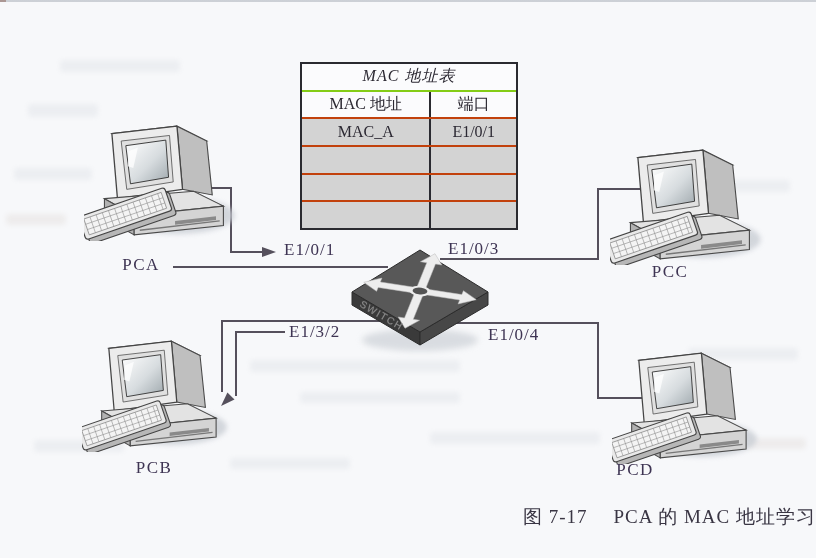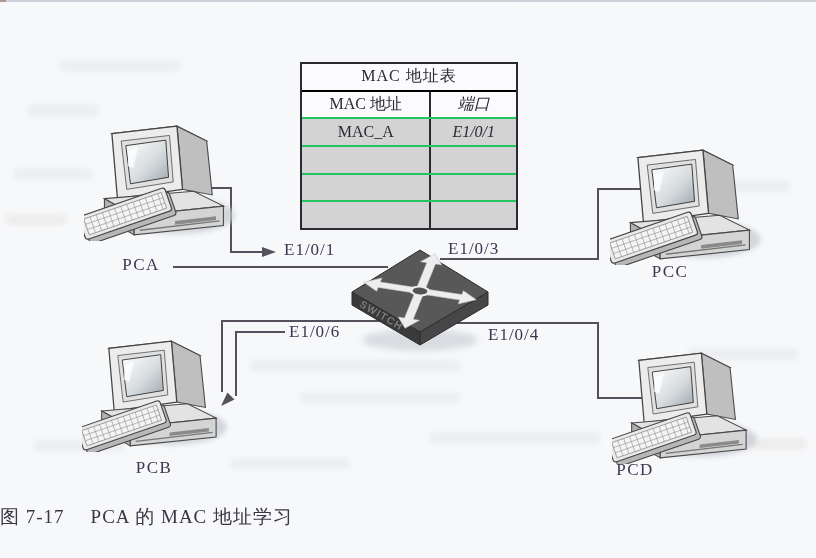--- a/index.html
+++ b/index.html
@@ -25,47 +25,47 @@
   .smudge{position:absolute;background:#8f99a8;opacity:.10;filter:blur(2.5px);border-radius:4px;}
   .smudge.warm{background:#a08878;}
   
   .mac-table{
     position:absolute;left:300px;top:62px;width:218px;height:168px;
     border:2px solid #2a2a30;background:#fbfbfd;
     display:flex;flex-direction:column;
     font-size:16px;color:var(--table-text);
   }
   .t-title{flex:1;display:flex;align-items:center;justify-content:center;
-    border-bottom:2px solid #000000;letter-spacing:1px;}
-  .t-row{flex:1;display:flex;border-bottom:2px solid #22c55e;}
+    border-bottom:2px solid #84cc16;letter-spacing:1px;font-style:italic;}
+  .t-row{flex:1;display:flex;border-bottom:2px solid #c2410c;}
   .t-row:last-child{border-bottom:none;}
   .t-cell{width:60.5%;display:flex;align-items:center;justify-content:center;
     border-right:2px solid #2a2a30;}
-  .t-cell-r{width:39.5%;border-right:none;font-style:italic;}
+  .t-cell-r{width:39.5%;border-right:none;}
   .t-data{background:var(--table-row-bg);text-align:right;}
   
   .hline,.vline{position:absolute;background:var(--line-color);}
   .hline{height:2px;}
   .vline{width:2px;}
   .arrow-right{position:absolute;width:0;height:0;
     border-top:5px solid transparent;border-bottom:5px solid transparent;
     border-left:14px solid var(--line-color);}
   .arrow-downleft{position:absolute;width:0;height:0;
     border-top:5px solid transparent;border-bottom:5px solid transparent;
     border-left:14px solid var(--line-color);transform:rotate(135deg);}
   
   .port-label{position:absolute;font-size:17px;color:var(--label-text);
     letter-spacing:1px;white-space:nowrap;}
   .pc-label{position:absolute;width:64px;text-align:center;font-size:17px;
     color:var(--label-text);letter-spacing:1.5px;}
   .pc{position:absolute;}
   .pc svg{display:block;width:100%;height:auto;}
   .switch-wrap{position:absolute;left:342px;top:240px;width:150px;height:118px;}
   
-  .caption{position:absolute;left:0;top:504px;width:100%;text-align:left;
+  .caption{position:absolute;left:0;top:504px;width:100%;text-align:right;
     font-size:19px;color:var(--caption-text);letter-spacing:1px;}
   .caption .gap{display:inline-block;width:26px;}
 </style>
 </head>
 <body>
 
 <svg width="0" height="0" style="position:absolute" aria-hidden="true">
   <defs>
     <linearGradient id="scr" x1="0" y1="0" x2="1" y2="1">
       <stop offset="0" stop-color="#ffffff"></stop>
@@ -159,21 +159,21 @@
   <div class="hline" style="left:176px;top:187px;width:56px"></div>
   <div class="vline" style="left:230px;top:187px;height:66px"></div>
   <div class="hline" style="left:230px;top:251px;width:33px"></div>
   <div class="arrow-right" style="left:262px;top:247px"></div>
 
   <div class="hline" style="left:236px;top:331px;width:49px"></div>
   <div class="vline" style="left:235px;top:331px;height:65px"></div>
   <div class="arrow-downleft" style="left:219px;top:396px"></div>
 
   <div class="port-label" style="left:284px;top:240px">E1/0/1</div>
-  <div class="port-label" style="left:289px;top:322px">E1/0/6</div>
+  <div class="port-label" style="left:289px;top:322px">E1/3/2</div>
   <div class="port-label" style="left:448px;top:239px">E1/0/3</div>
   <div class="port-label" style="left:488px;top:325px">E1/0/4</div>
 
   <div class="switch-wrap">
     <svg viewBox="0 0 150 118">
       <ellipse cx="78" cy="100" rx="58" ry="11" fill="#d2d6db" opacity="0.8" filter="url(#soft)"></ellipse>
       <polygon points="10,52 78,92 78,105 10,65" fill="#3a3a3a" stroke="#2c2c2c" stroke-width="1"></polygon>
       <polygon points="78,92 146,52 146,65 78,105" fill="#474747" stroke="#2c2c2c" stroke-width="1"></polygon>
       <polygon points="78,10 146,52 78,92 10,52" fill="#585858" stroke="#2c2c2c" stroke-width="1"></polygon>
       <g transform="translate(78,51) scale(1,0.62) rotate(14)">

